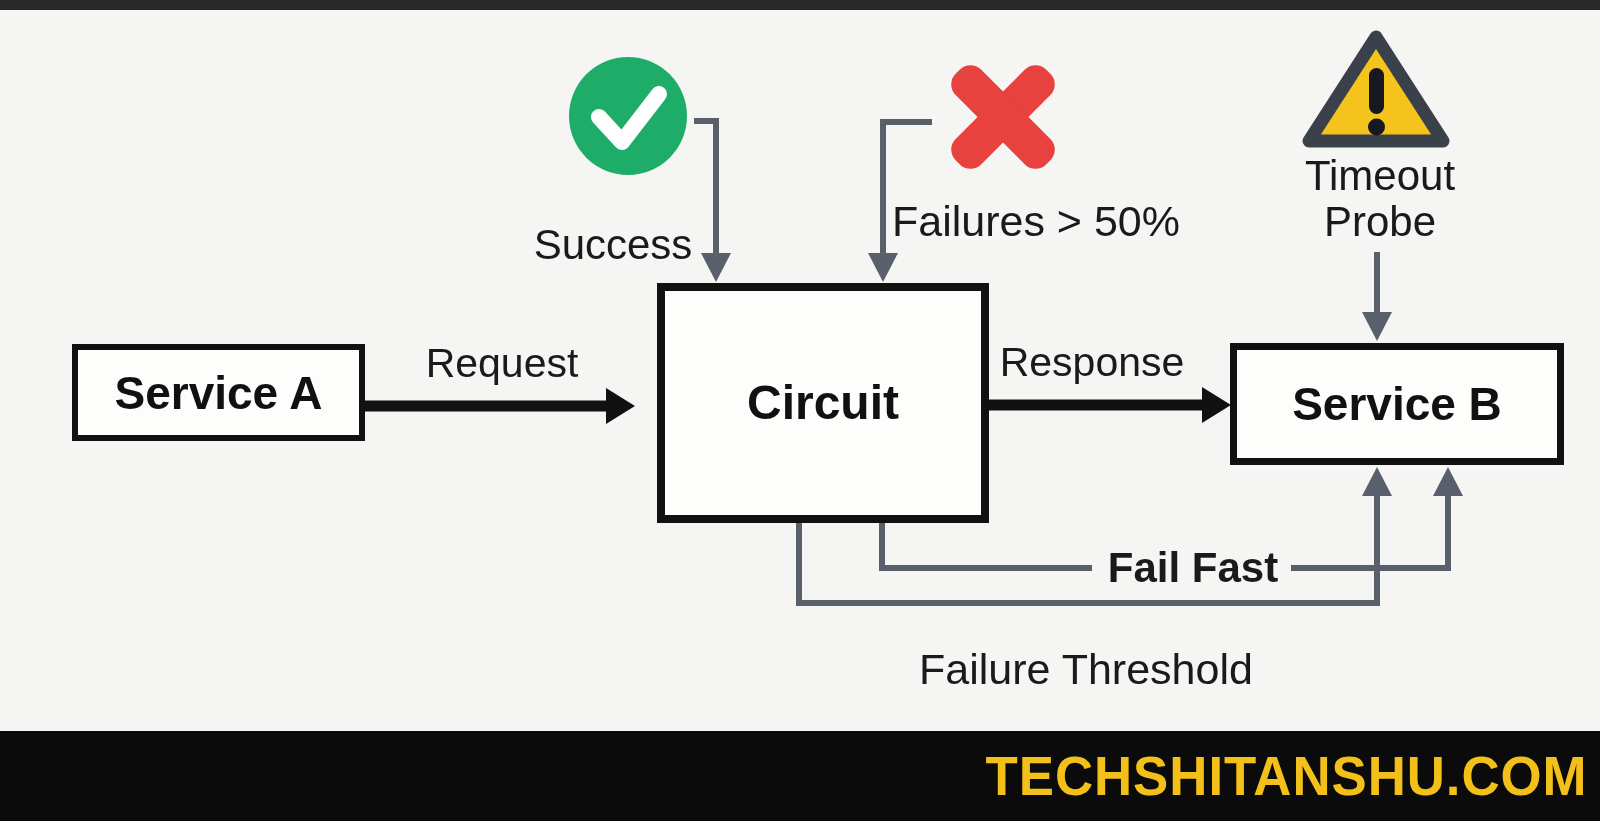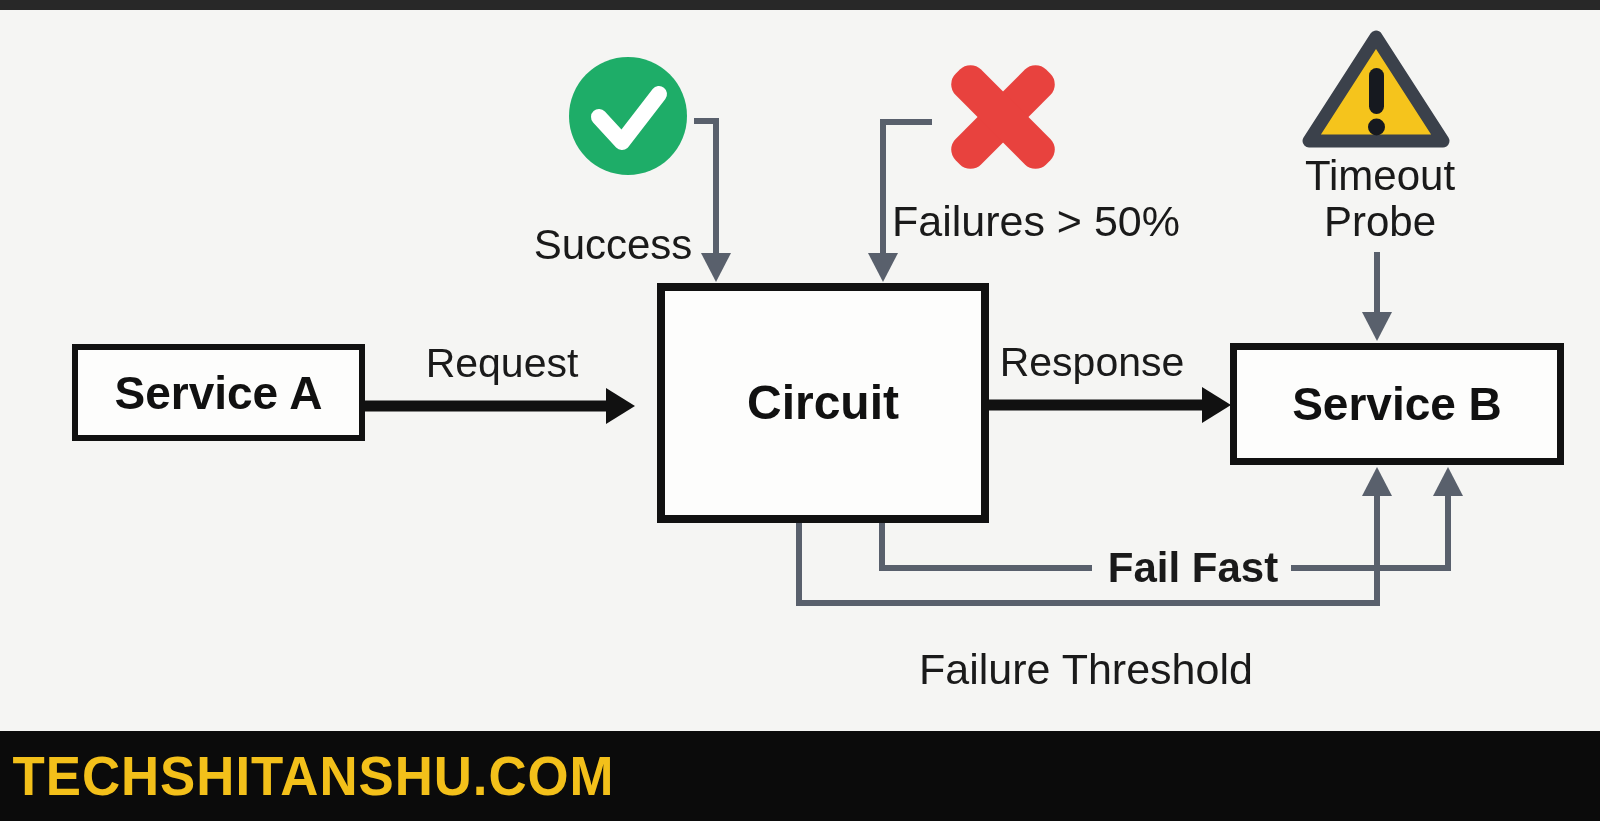--- a/index.html
+++ b/index.html
@@ -27,21 +27,21 @@
   }
   #label-request{left:502px;top:363px;font-size:41px;}
   #label-response{left:1092px;top:362px;font-size:41px;}
   #label-success{left:613px;top:221px;margin-top:23px;}
   #label-failures{left:1036px;top:221px;font-size:43px;}
   #label-timeout{left:1380px;top:199px;line-height:46px;}
   #label-fail-fast{left:1193px;top:567px;font-weight:bold;}
   #label-failure-threshold{left:1086px;top:661px;font-size:43px;line-height:49px;margin-top:8px;}
   .footer{
     position:absolute;left:0;top:731px;width:1600px;height:90px;background:#0b0b0b;
-    display:flex;align-items:center;justify-content:flex-start;
+    display:flex;align-items:center;justify-content:flex-end;
   }
   .footer-text{
     font-weight:bold;font-size:55px;color:#f3c01a;letter-spacing:1px;
     transform:scaleX(0.96);
   }
 </style>
 </head>
 <body>
 
 <div class="topbar"></div>

